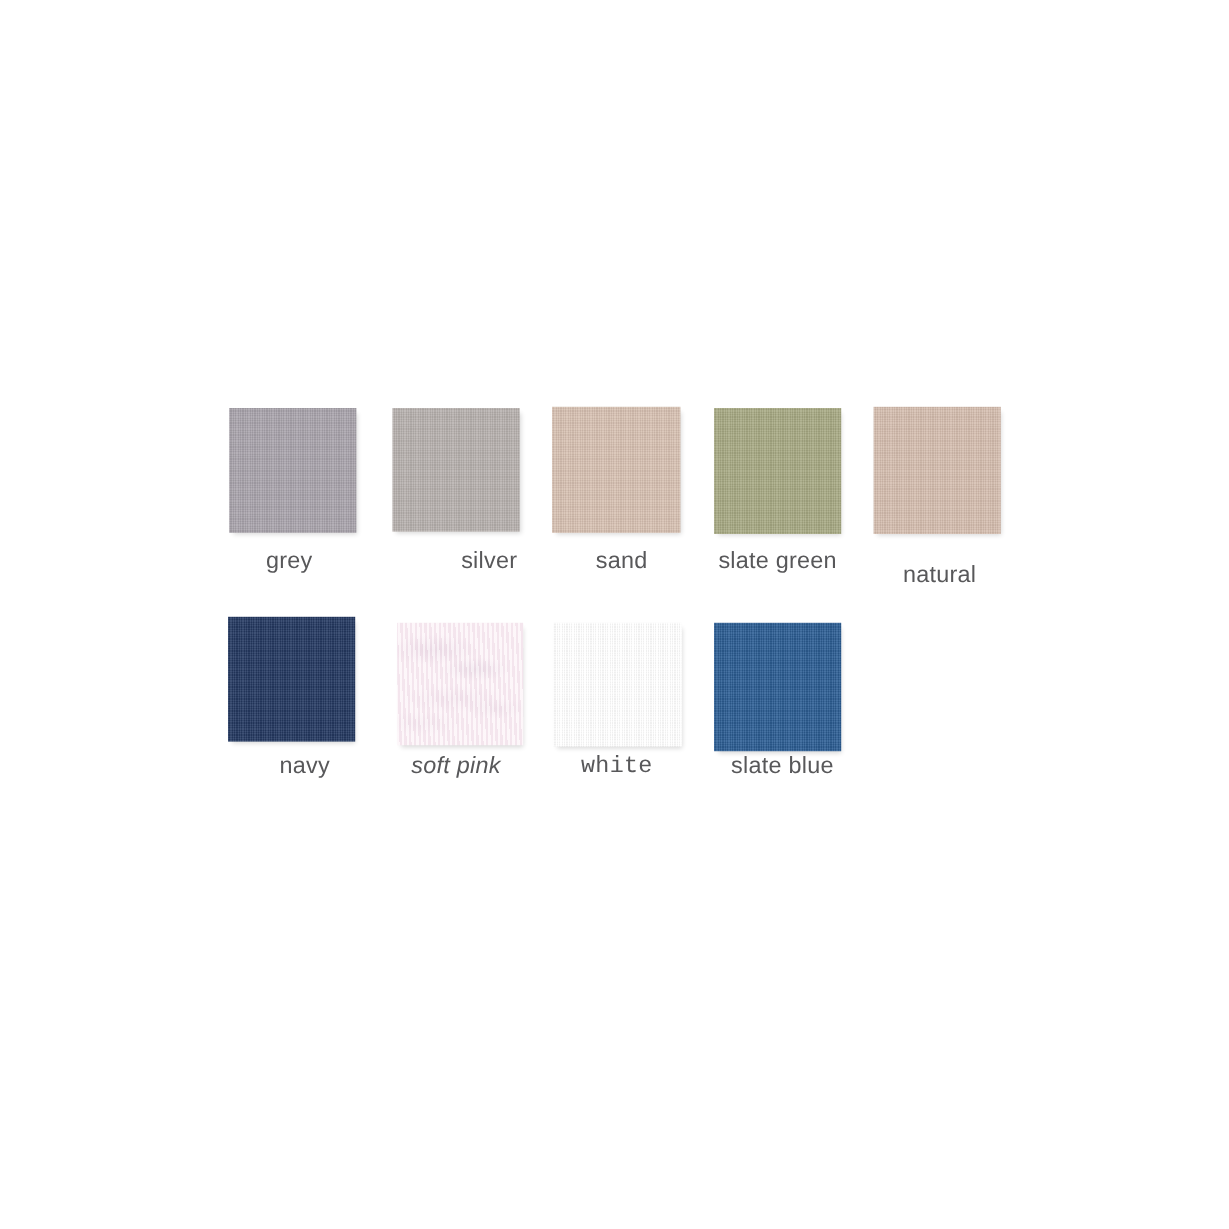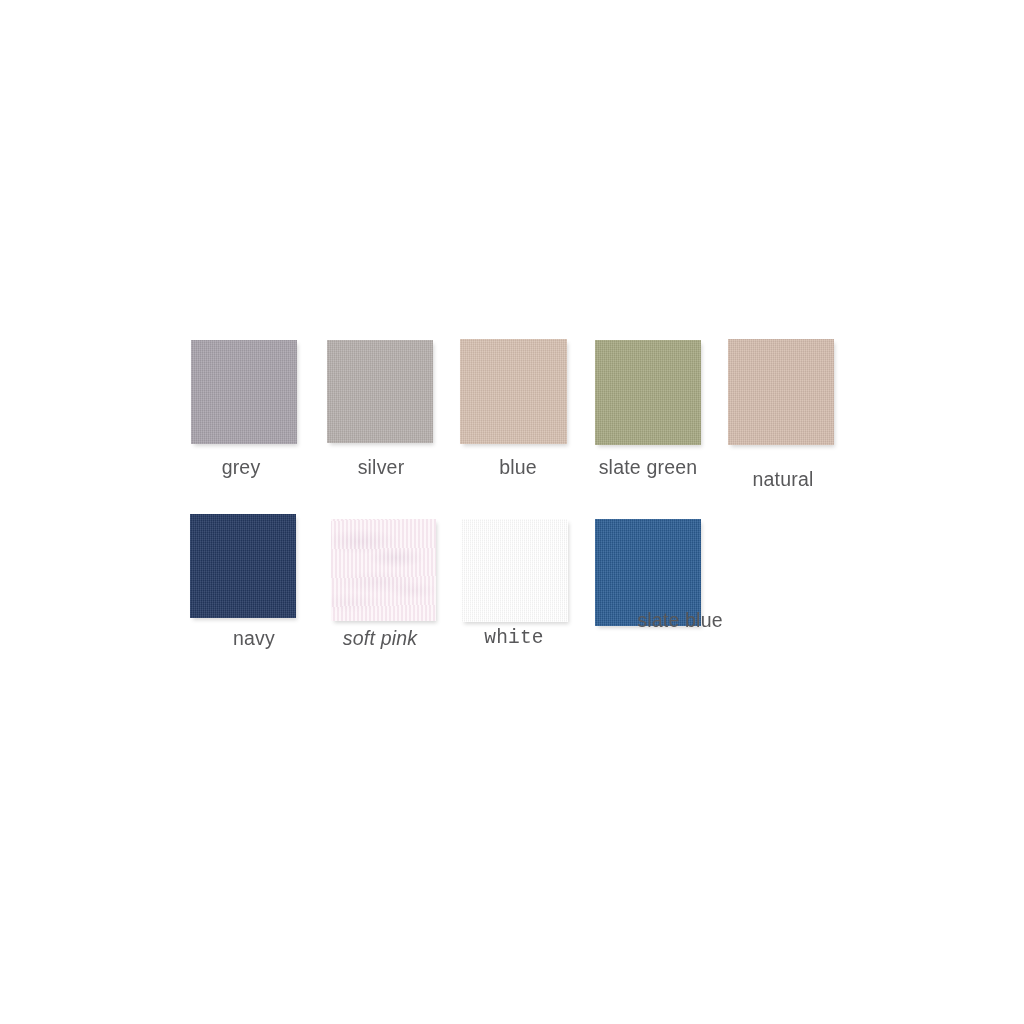--- a/index.html
+++ b/index.html
@@ -135,28 +135,28 @@
           <div class="mottle"></div>
           <div class="weave"></div>
         </div>
         <div class="swatch-label" style="left: 191px; top: 458px; width: 100px;">grey</div>
       </div>
       <div class="swatch-cell">
         <div class="swatch-tile" style="left: 327px; top: 340px; width: 106px; height: 103px; background-color: rgb(182, 176, 173);">
           <div class="mottle"></div>
           <div class="weave"></div>
         </div>
-        <div class="swatch-label" style="left: 331px; top: 458px; width: 100px;">silver</div>
+        <div class="swatch-label" style="left: 331px; top: 458px; width: 100px; text-align: right;">silver</div>
       </div>
       <div class="swatch-cell">
         <div class="swatch-tile" style="left: 460px; top: 339px; width: 107px; height: 105px; background-color: rgb(215, 192, 177);">
           <div class="mottle"></div>
           <div class="weave"></div>
         </div>
-        <div class="swatch-label" style="left: 468px; top: 458px; width: 100px;">blue</div>
+        <div class="swatch-label" style="left: 468px; top: 458px; width: 100px;">sand</div>
       </div>
       <div class="swatch-cell">
         <div class="swatch-tile" style="left: 595px; top: 340px; width: 106px; height: 105px; background-color: rgb(166, 168, 130);">
           <div class="mottle"></div>
           <div class="weave"></div>
         </div>
         <div class="swatch-label" style="left: 598px; top: 458px; width: 100px;">slate green</div>
       </div>
       <div class="swatch-cell">
         <div class="swatch-tile" style="left: 728px; top: 339px; width: 106px; height: 106px; background-color: rgb(213, 189, 174);">
@@ -186,16 +186,16 @@
           <div class="mottle"></div>
           <div class="weave"></div>
         </div>
         <div class="swatch-label" style="left: 464px; top: 629px; width: 100px; font-family: Liberation Mono, monospace;">white</div>
       </div>
       <div class="swatch-cell">
         <div class="swatch-tile slate-blue-tile" style="left: 595px; top: 519px; width: 106px; height: 107px; background-color: rgb(45, 95, 150);">
           <div class="mottle"></div>
           <div class="weave"></div>
         </div>
-        <div class="swatch-label" style="left: 602px; top: 611px; width: 100px; margin-left: 28px;">slate blue</div>
+        <div class="swatch-label" style="left: 602px; top: 629px; width: 100px;">slate blue</div>
       </div>
     </div>
   </div>
 
 </body></html>

